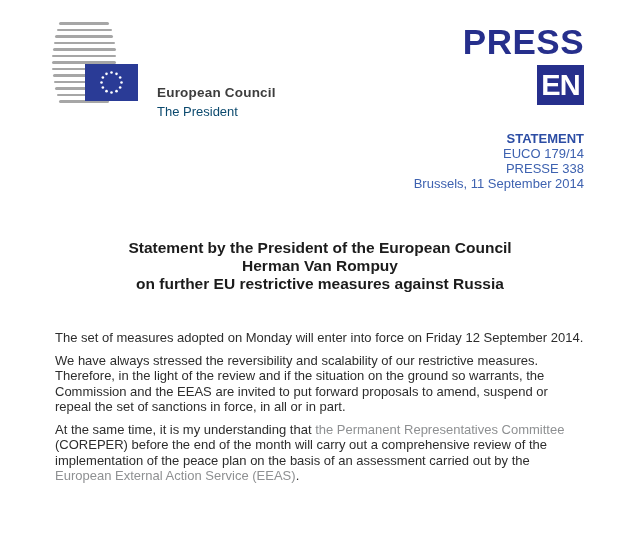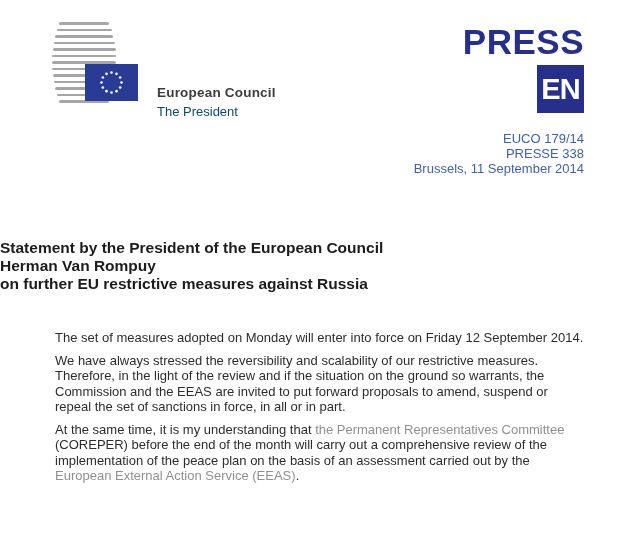--- a/index.html
+++ b/index.html
@@ -34,29 +34,29 @@
   .bar:nth-child(6),.bar:nth-child(7),.bar:nth-child(8){width:64px;}
   .flag{position:absolute;left:85px;top:64px;width:53px;height:37px;}
   .org-text{position:absolute;left:145px;top:85px;margin-left:12px;}
   .org-name{font-size:13.5px;font-weight:bold;color:#3d3d3d;letter-spacing:.2px;}
   .org-sub{font-size:13px;color:#0c4a6e;margin-top:4px;}
   
   .press-block{position:absolute;top:24px;right:56px;text-align:right;}
   .press-wordmark{font-size:35px;font-weight:bold;color:var(--navy);line-height:1;letter-spacing:.5px;}
   .lang-badge{
     margin-top:6px;display:inline-flex;align-items:center;justify-content:center;
-    width:47px;height:48px;background:var(--navy);
+    width:47px;height:40px;background:var(--navy);
     color:#fff;font-size:29px;font-weight:bold;letter-spacing:-1px;
   }
   
   .reference{position:absolute;top:131px;right:56px;text-align:right;font-size:13px;line-height:15px;color:var(--ref-blue);}
   .doc-type{font-weight:bold;color:var(--doc-type-color);}
   
   .title-block{
-    position:absolute;top:239px;left:0;width:640px;
+    position:absolute;top:239px;left:0;width:640px;text-align:center;
     font-size:15.5px;font-weight:bold;line-height:18px;color:#1c1c1c;
   }
   
   .body-block{
     position:absolute;top:330px;left:55px;width:530px;
     font-size:13px;line-height:15.5px;color:var(--body-color);
   }
   .body-block p{margin:0 0 7px 0;}
   .muted{color:var(--muted-color);}
 </style>
@@ -103,20 +103,21 @@
     <div class="org-name">European Council</div>
     <div class="org-sub">The President</div>
   </div>
 
   <div class="press-block">
     <div class="press-wordmark">PRESS</div>
     <div class="lang-badge">EN</div>
   </div>
 
   <div class="reference">
+    <div class="doc-type">STATEMENT</div>
     <div>EUCO 179/14</div>
     <div>PRESSE 338</div>
     <div>Brussels, 11 September 2014</div>
   </div>
 
   <div class="title-block">
     <div>Statement by the President of the European Council</div>
     <div>Herman Van Rompuy</div>
     <div>on further EU restrictive measures against Russia</div>
   </div>

